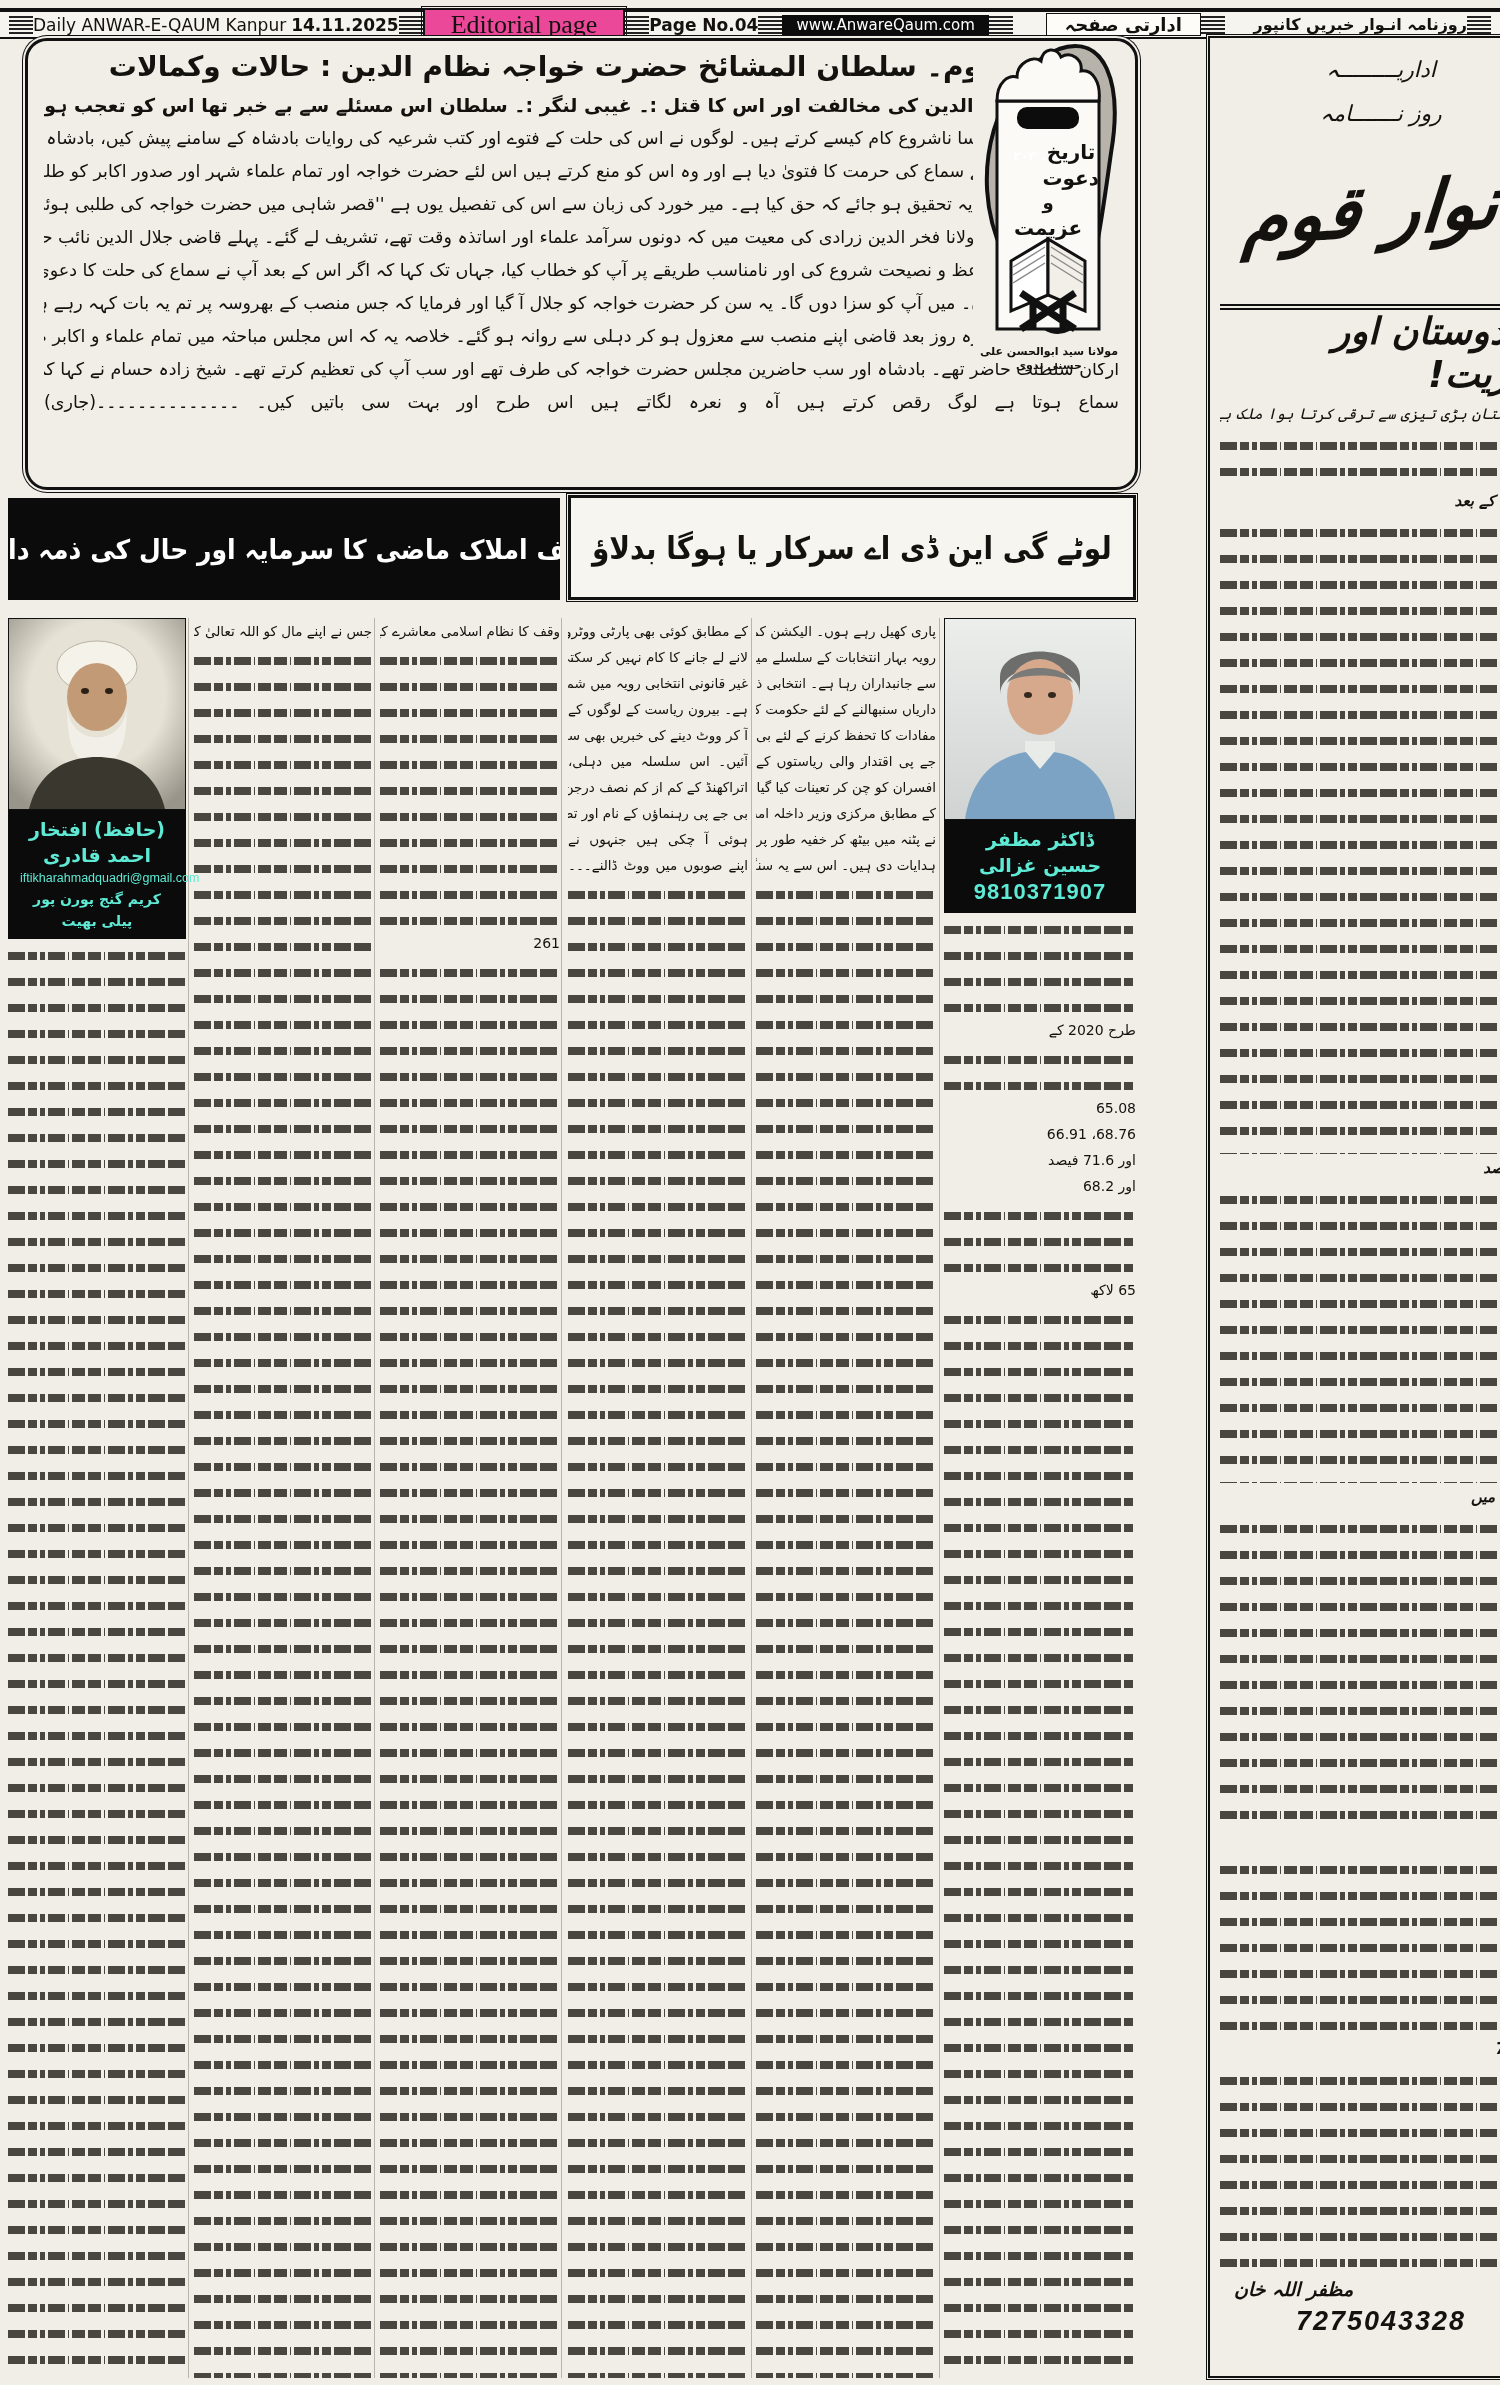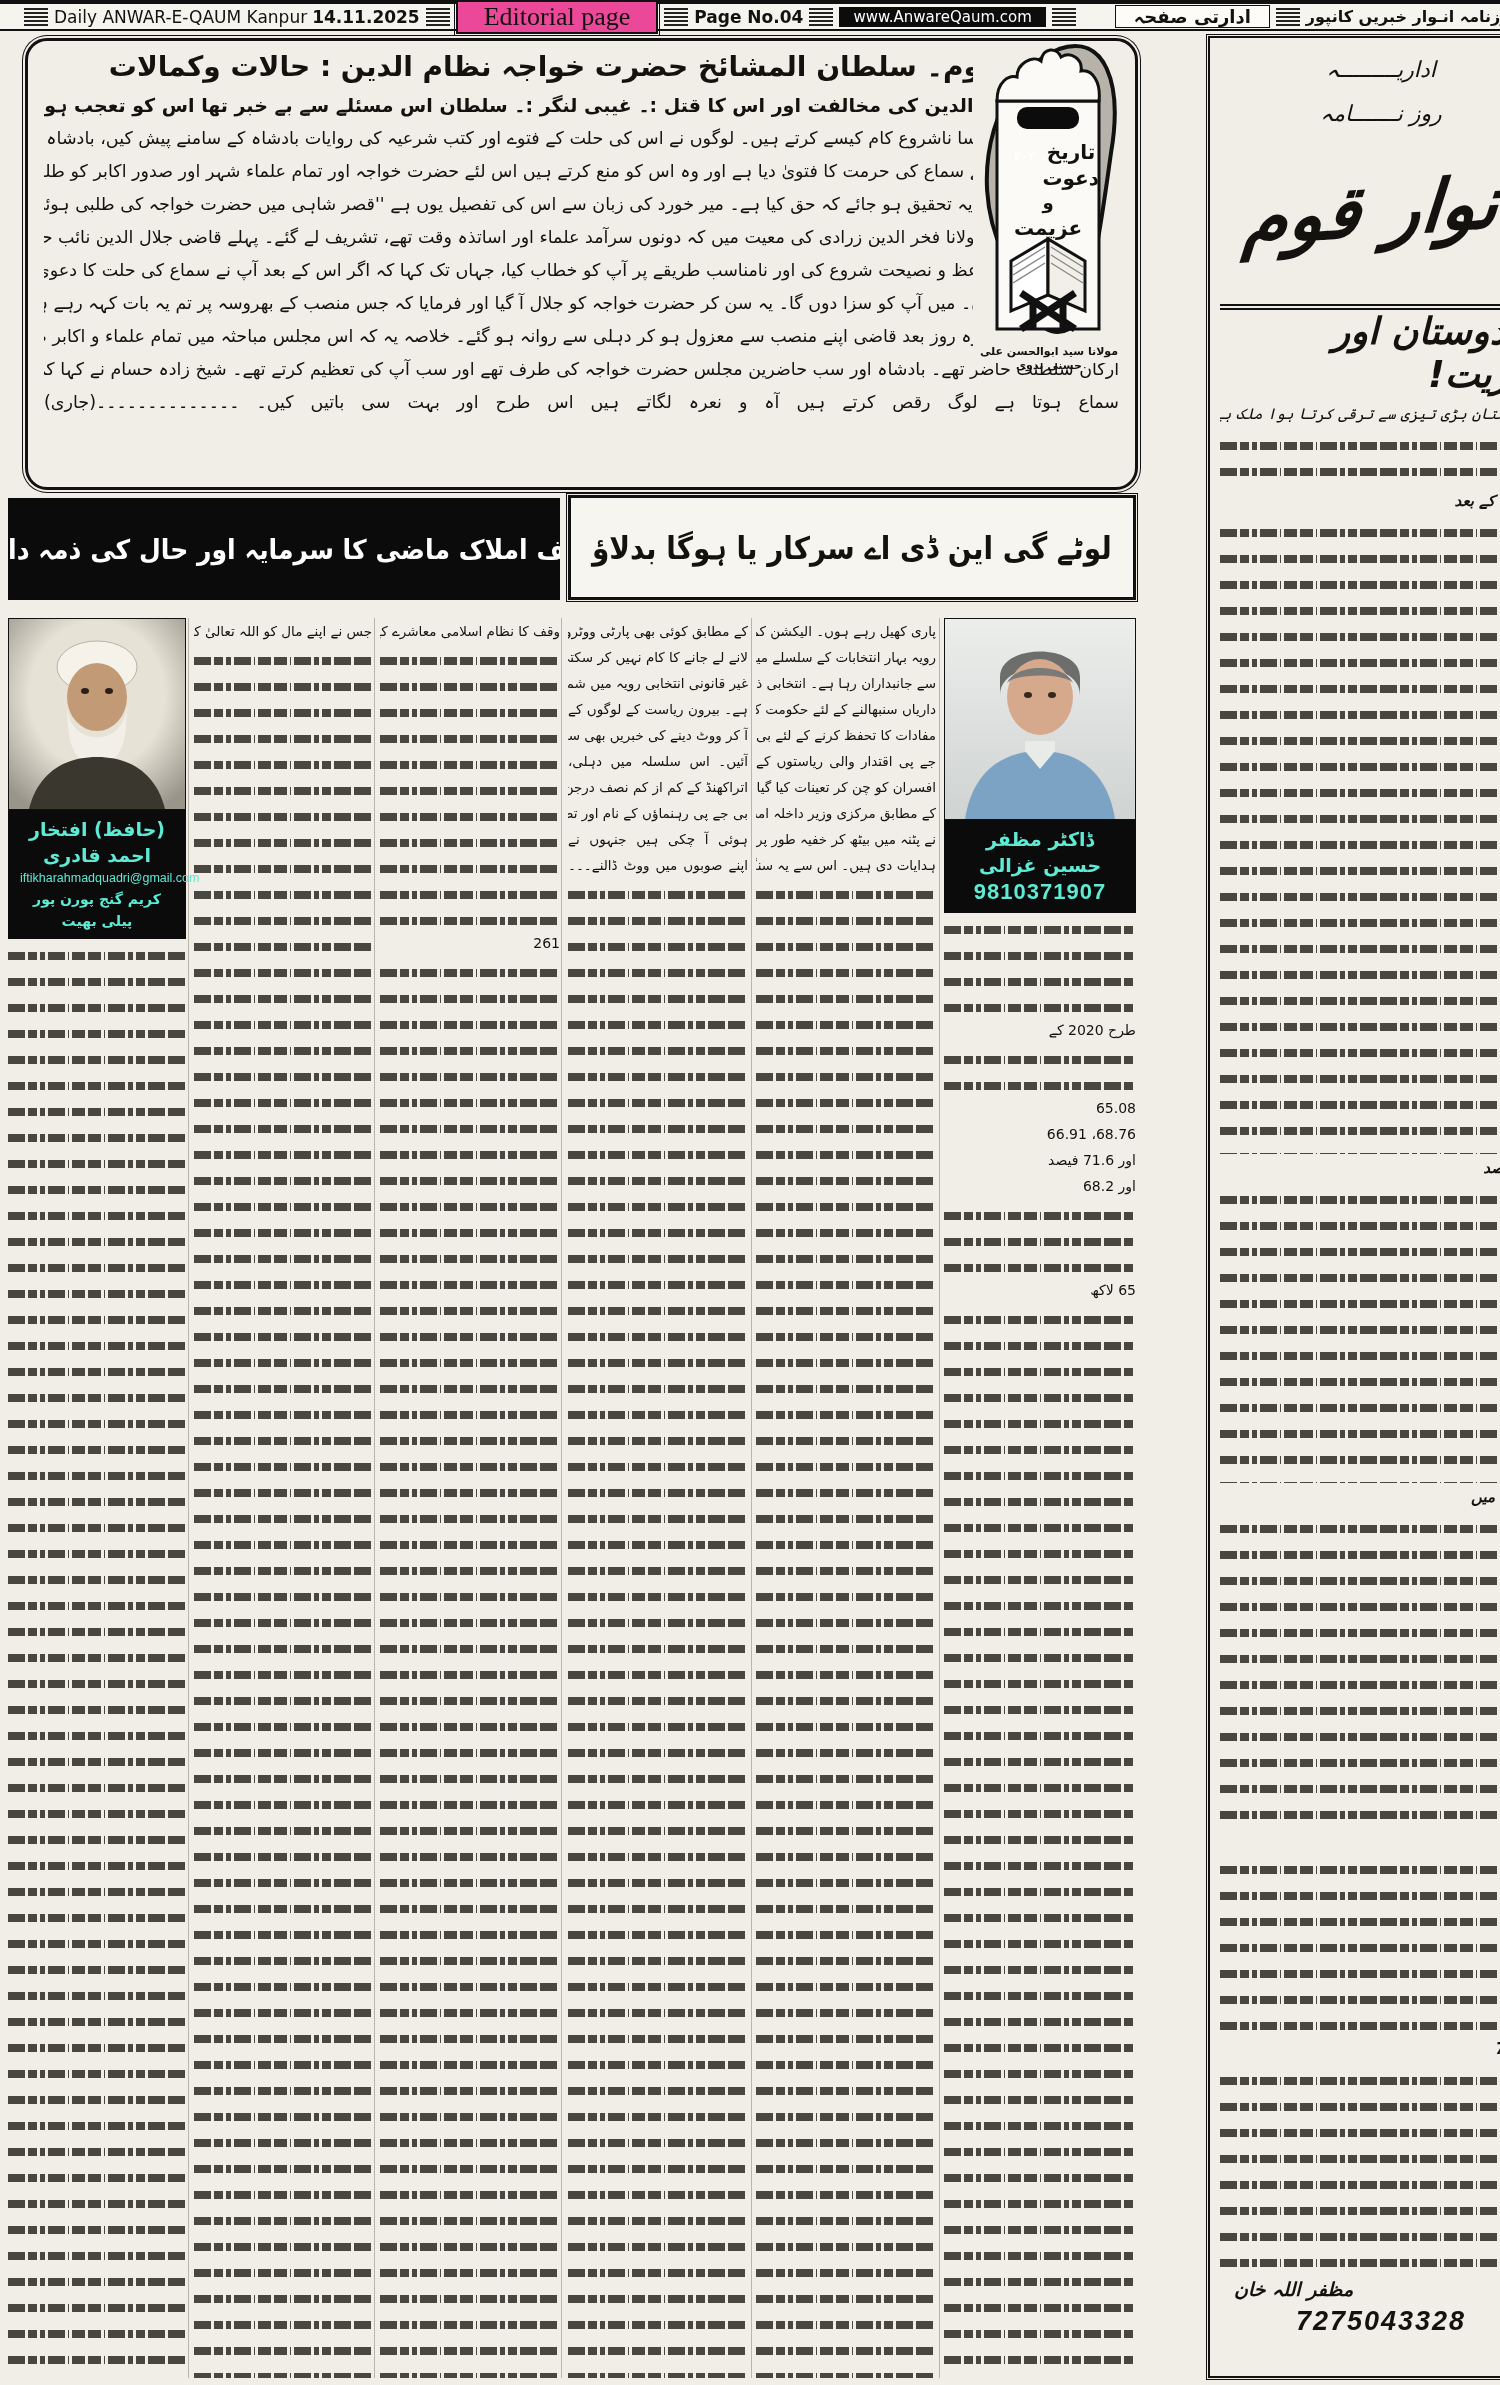--- a/index.html
+++ b/index.html
@@ -14,23 +14,23 @@
   
   .sim{
     background:
       repeating-linear-gradient(90deg, transparent 0 17px, var(--paper) 17px 20px),
       repeating-linear-gradient(90deg, transparent 0 29px, var(--paper) 29px 32px),
       repeating-linear-gradient(180deg, transparent 0 13px, rgba(26,23,18,.78) 13px 21px, transparent 21px 26px);
   }
 
   
   #topbar{
-    position:absolute; left:0; top:0; width:1500px; height:31px;
+    position:absolute; left:0; top:8px; width:1500px; height:31px;
     border-top:4px solid #111; border-bottom:2px solid #111;
-    background:#f6f4ee; display:flex; align-items:center; gap:6px; padding:0 24px;
+    background:#f6f4ee; display:flex; align-items:center; padding:0 9px;
     font-size:16px; white-space:nowrap;
   }
   .stripes{ width:24px; height:18px; flex:0 0 auto;
     background:repeating-linear-gradient(180deg,#222 0 2px,transparent 2px 4px); }
   .hseg{ display:flex; align-items:center; gap:5px; }
   .hdr-title{ font-size:17px; }
   .hdr-date{ font-weight:bold; font-size:17px; }
   .hdr-edbox{ border:2px solid #111; outline:1px solid #111; outline-offset:1px;
     padding:0 26px; font-family:"Liberation Serif", serif; font-size:26px; background:#ec4899; }
   .hdr-page{ font-weight:bold; font-size:17px; }

